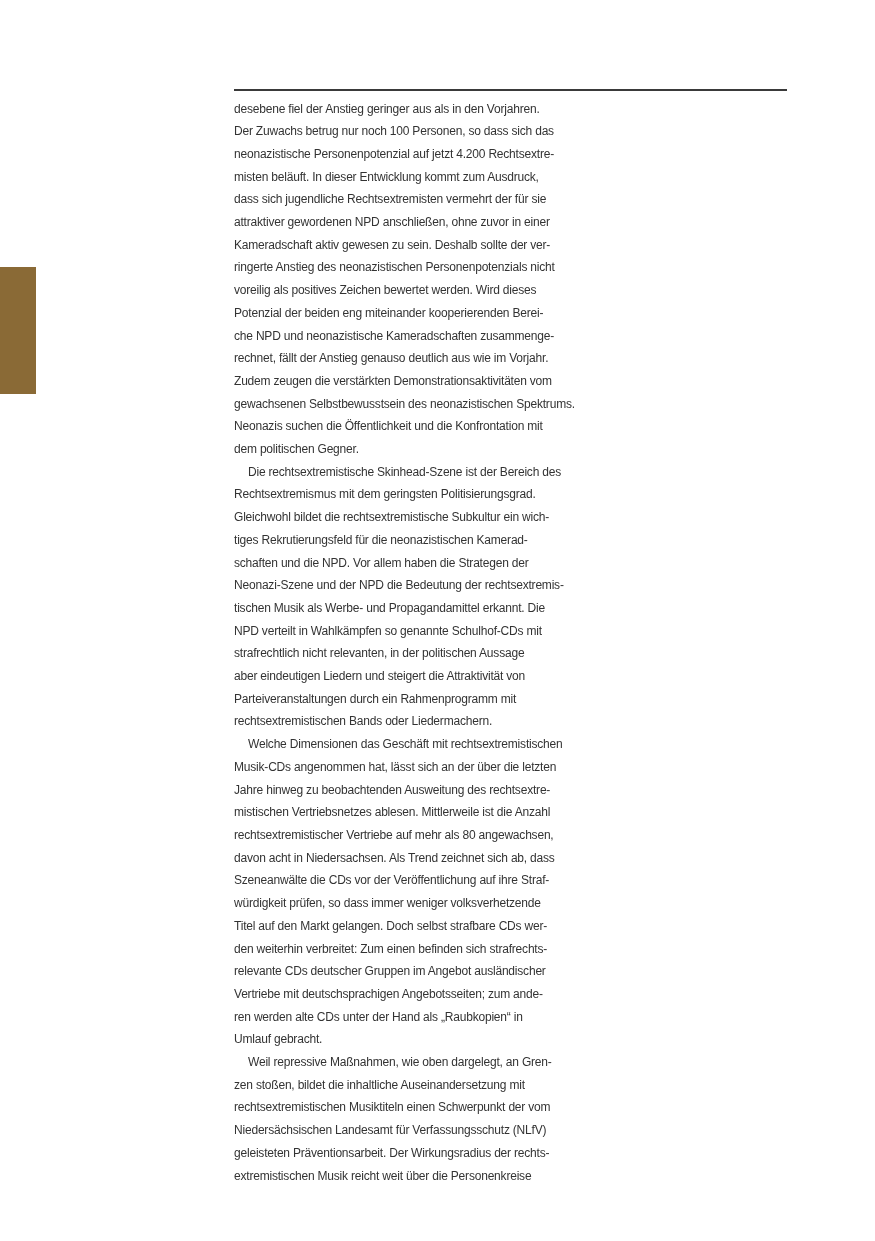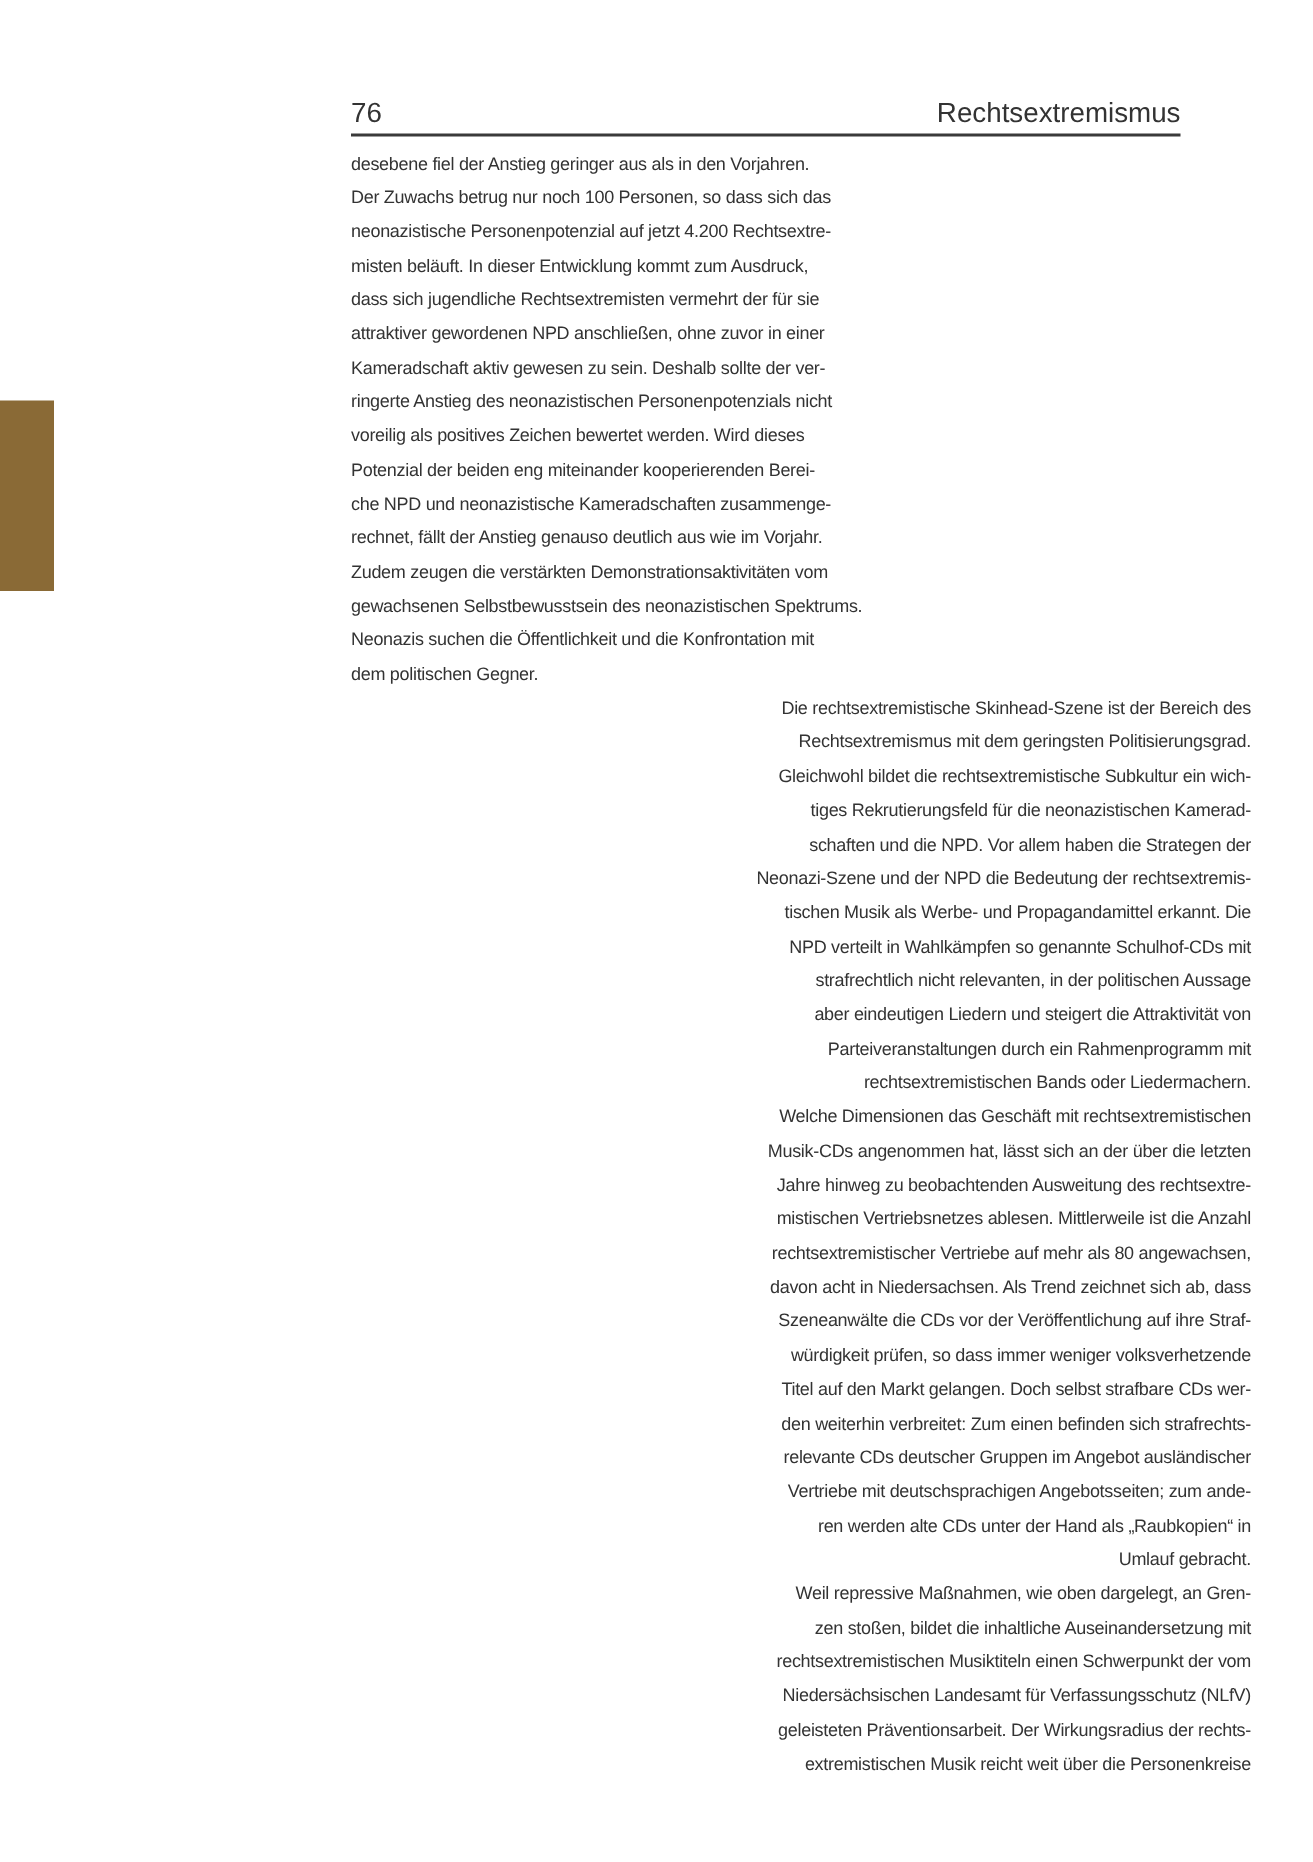--- a/index.html
+++ b/index.html
@@ -59,34 +59,29 @@
     letter-spacing: -0.2px;
     color: #333333;
   }
   .page-body p {
     margin: 0;
     padding: 0;
     white-space: pre-line;
   }
   .page-body p.indented {
     text-indent: 14px;
-    text-align: right;
   }
 </style>
 </head>
 <body>
 
 <div class="page">
 
   <div class="chapter-tab" style="background: rgb(138, 106, 54);"></div>
 
-  <div class="page-header">
-    <span>76</span>
-    <span>Rechtsextremismus</span>
-  </div>
 
   <div class="header-rule"></div>
 
   <div class="page-body">
     <p>desebene fiel der Anstieg geringer aus als in den Vorjahren.
 Der Zuwachs betrug nur noch 100 Personen, so dass sich das
 neonazistische Personenpotenzial auf jetzt 4.200 Rechtsextre-
 misten beläuft. In dieser Entwicklung kommt zum Ausdruck,
 dass sich jugendliche Rechtsextremisten vermehrt der für sie
 attraktiver gewordenen NPD anschließen, ohne zuvor in einer

